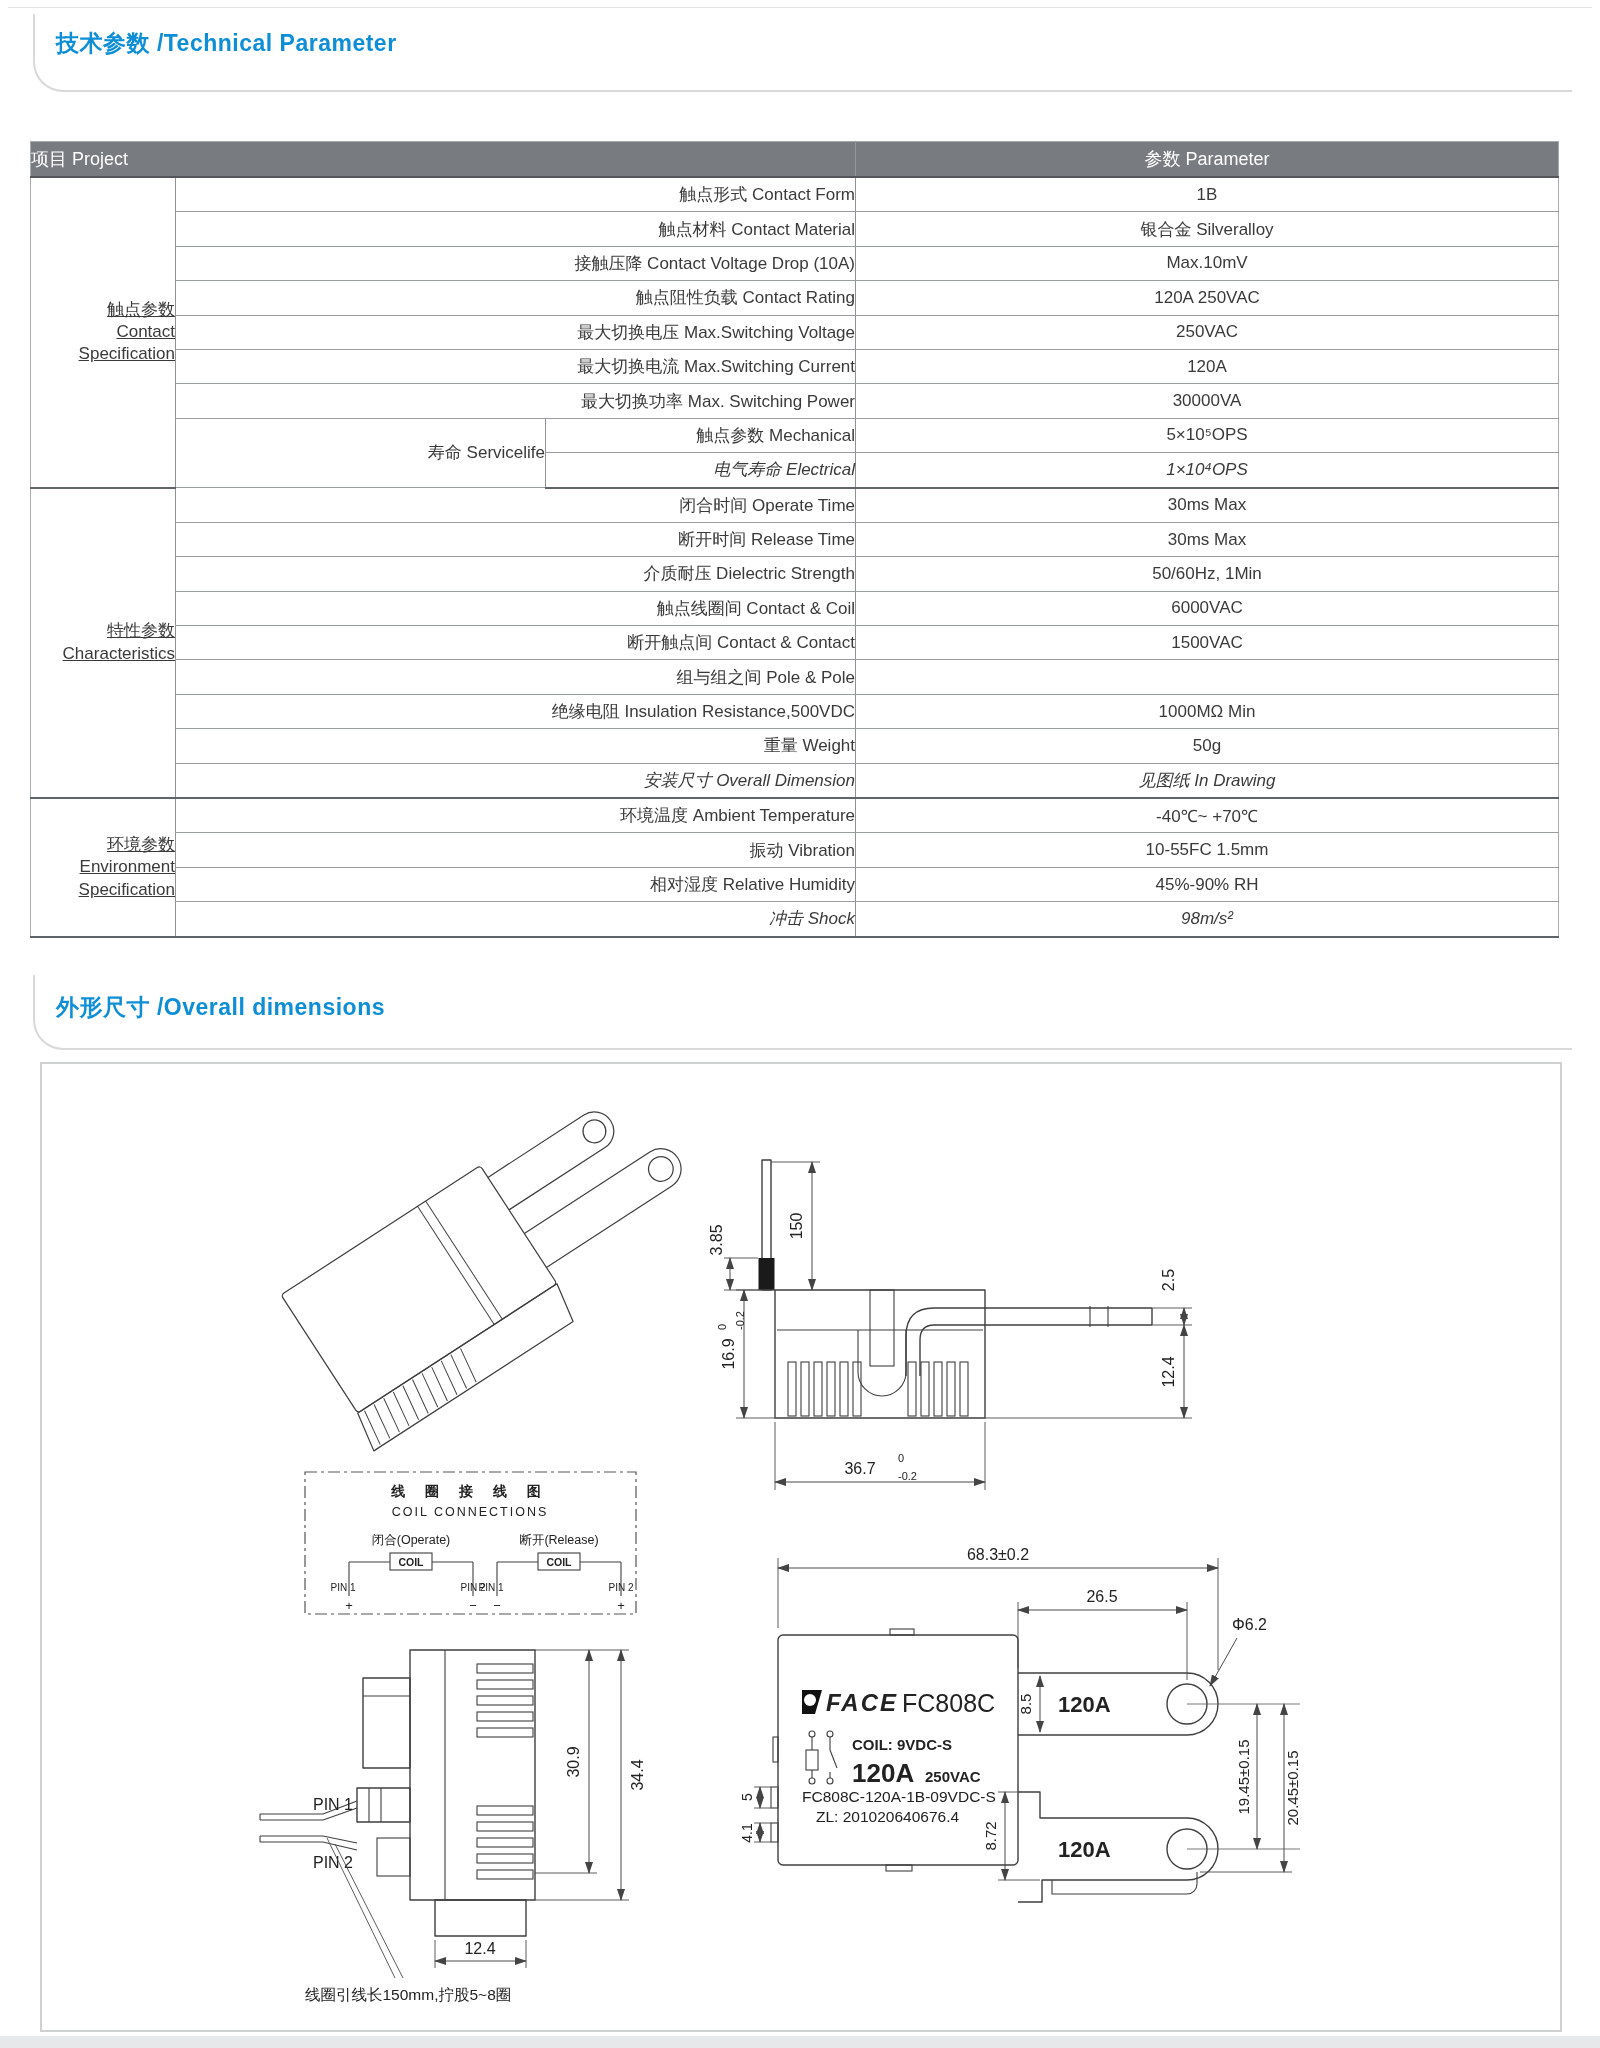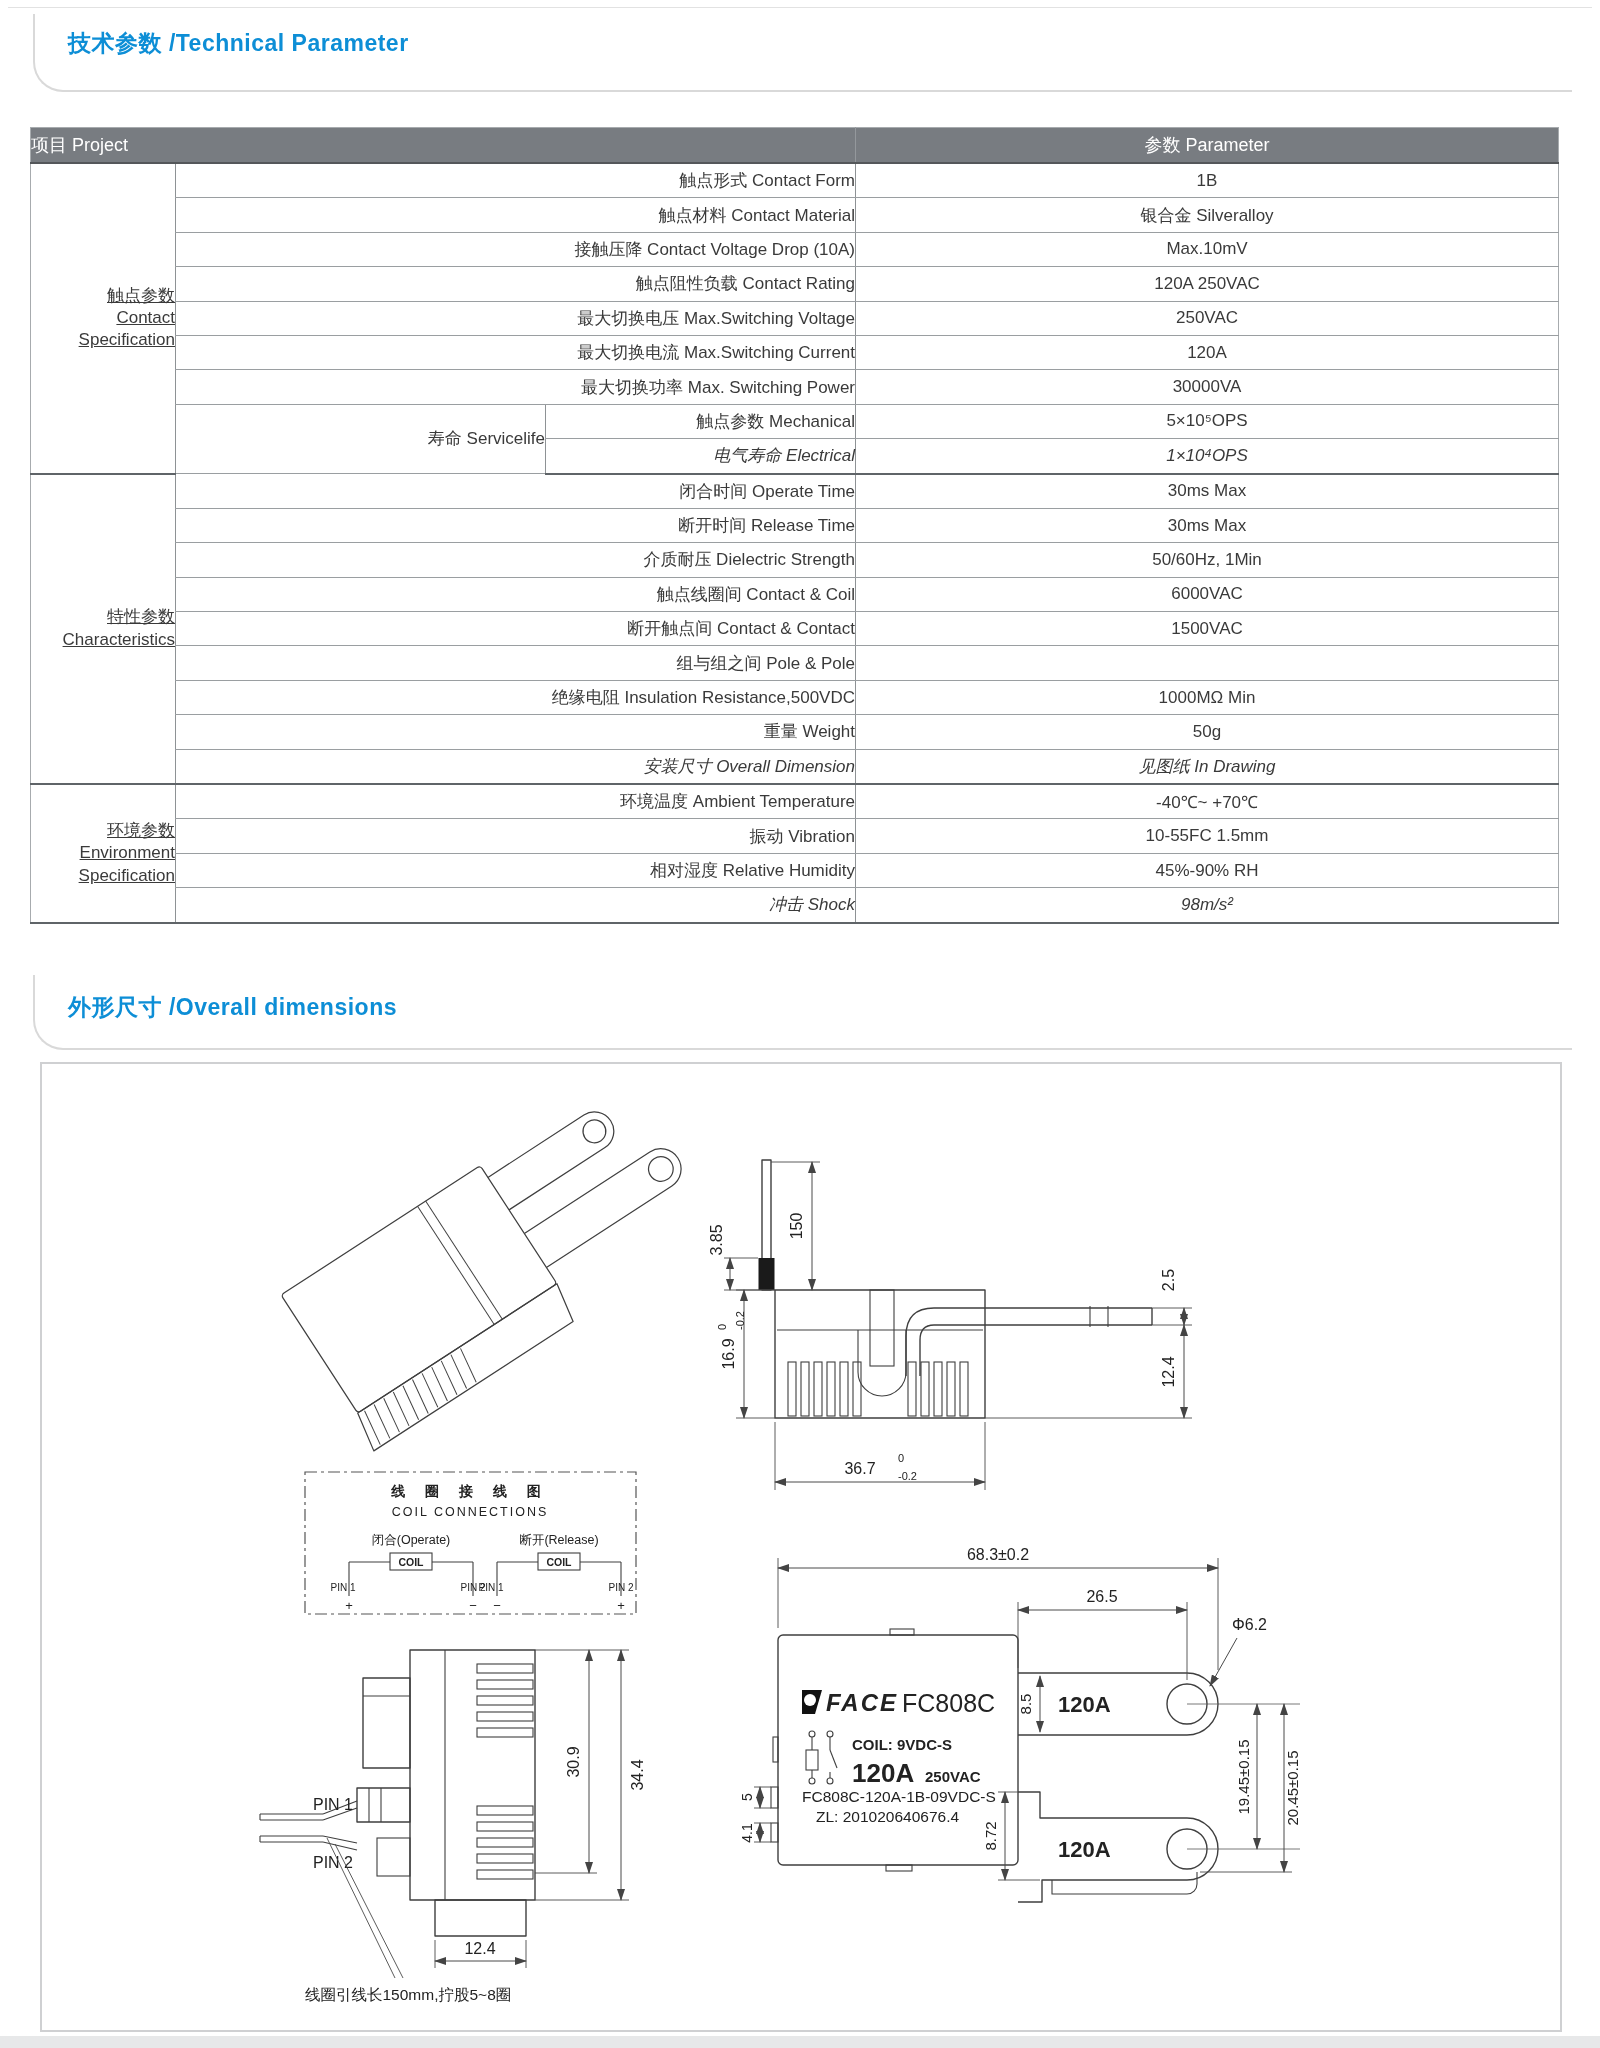--- a/index.html
+++ b/index.html
@@ -4,37 +4,37 @@
 <style>
   html,body{margin:0;padding:0;background:#ffffff;}
   #page{position:relative;width:1600px;height:2048px;background:#fff;
         font-family:"Liberation Sans",sans-serif;color:#2e2e2e;overflow:hidden;}
   .toprule{position:absolute;left:8px;top:7px;width:1584px;height:1px;background:#e2e2e2;}
   .footerbar{position:absolute;left:0;top:2036px;width:1600px;height:12px;background:#e7e8e9;}
 
   
   .sec-rule{position:absolute;border-left:2px solid #d9d9d9;border-bottom:2px solid #d9d9d9;
             border-bottom-left-radius:30px;}
-  .sec-title{position:absolute;font-size:23px;font-weight:bold;color:#0d8ed6;letter-spacing:.5px;margin-left:12px;}
+  .sec-title{position:absolute;font-size:23px;font-weight:bold;color:#0d8ed6;letter-spacing:.5px;}
 
   
   table.spec{position:absolute;left:30px;top:127px;width:1528px;border-collapse:collapse;
              table-layout:fixed;font-size:17px;color:#3a3a3a;}
   table.spec th,table.spec td{padding:0;margin:0;}
   table.spec thead th{background:#787c81;color:#ffffff;font-weight:normal;font-size:18px;height:34px;
                       border-bottom:2px solid #54575a;}
   th.h-project{text-align:left;padding-left:14px;}
   th.h-param{text-align:center;border-left:1px solid #94989c;}
   td.grp{vertical-align:middle;text-align:right;padding-left:12px;line-height:1.32;
          white-space:pre-line;border-bottom:2px solid #5f6468;text-decoration:underline;}
   td.item{text-align:right;padding-left:12px;height:33.4px;border-left:1px solid #8e9295;
           border-bottom:1px solid #9a9ea1;}
   td.val{text-align:center;height:33.4px;border-left:1px solid #8e9295;border-bottom:1px solid #9a9ea1;}
   tr.gend td{border-bottom:2px solid #5f6468;font-style:italic;}
-  table.spec{border:1px solid #a7abae;}
+  table.spec{border:1px solid #a7abae;margin-top:14px;}
 
   
   .drawbox{position:absolute;left:40px;top:1062px;width:1518px;height:966px;
            border:2px solid #cfd0d2;background:#fff;}
   svg{position:absolute;overflow:visible;}
   .oline{stroke:#3f3f3f;stroke-width:1.4;fill:none;stroke-linejoin:round;}
   .oline2{stroke:#3f3f3f;stroke-width:1.1;fill:none;}
   .dline{stroke:#4a4a4a;stroke-width:1;fill:none;}
   .ext{stroke:#4a4a4a;stroke-width:.9;fill:none;}
   .cline{stroke:#555;stroke-width:.8;fill:none;}

